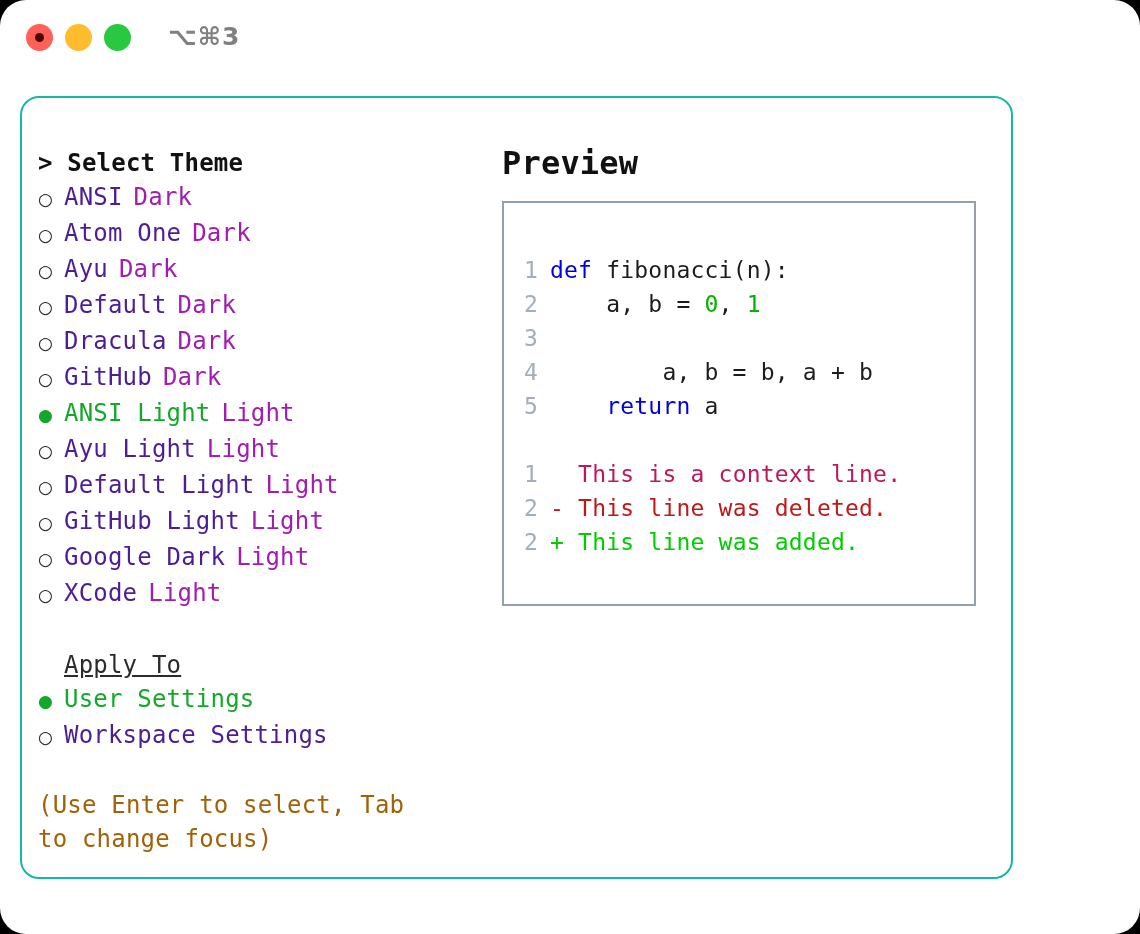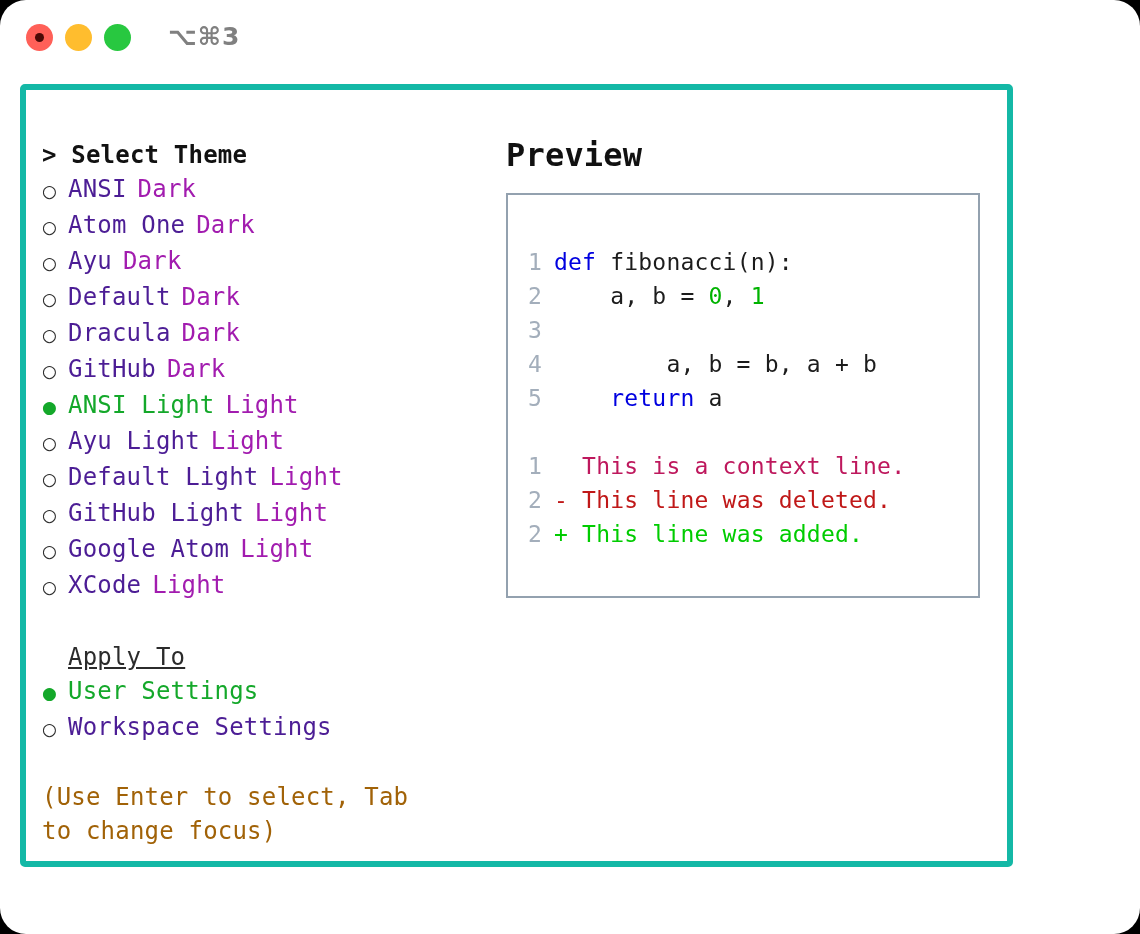--- a/index.html
+++ b/index.html
@@ -61,25 +61,25 @@
     font-size: 25px;
     font-weight: 700;
     color: #808080;
     letter-spacing: 1px;
   }
 
   
   .panel {
     position: absolute;
     left: 20px;
-    top: 84px;
+    top: 96px;
     width: 993px;
     height: 783px;
-    border: 6px solid #14b8a6;
-    border-radius: 5px;
+    border: 2px solid #14b8a6;
+    border-radius: 19px;
     box-sizing: border-box;
     background: #ffffff;
   }
 
   
   .left-col {
     position: absolute;
     left: 16px;
     top: 48px;
     width: 440px;
@@ -205,21 +205,21 @@
           <div class="opt"><span class="bullet">○</span><span class="label">ANSI</span><span class="tag">Dark</span></div>
           <div class="opt"><span class="bullet">○</span><span class="label">Atom One</span><span class="tag">Dark</span></div>
           <div class="opt"><span class="bullet">○</span><span class="label">Ayu</span><span class="tag">Dark</span></div>
           <div class="opt"><span class="bullet">○</span><span class="label">Default</span><span class="tag">Dark</span></div>
           <div class="opt"><span class="bullet">○</span><span class="label">Dracula</span><span class="tag">Dark</span></div>
           <div class="opt"><span class="bullet">○</span><span class="label">GitHub</span><span class="tag">Dark</span></div>
           <div class="opt sel"><span class="bullet">●</span><span class="label">ANSI Light</span><span class="tag">Light</span></div>
           <div class="opt"><span class="bullet">○</span><span class="label">Ayu Light</span><span class="tag">Light</span></div>
           <div class="opt"><span class="bullet">○</span><span class="label">Default Light</span><span class="tag">Light</span></div>
           <div class="opt"><span class="bullet">○</span><span class="label">GitHub Light</span><span class="tag">Light</span></div>
-          <div class="opt"><span class="bullet">○</span><span class="label">Google Atom</span><span class="tag">Light</span></div>
+          <div class="opt"><span class="bullet">○</span><span class="label">Google Dark</span><span class="tag">Light</span></div>
           <div class="opt"><span class="bullet">○</span><span class="label">XCode</span><span class="tag">Light</span></div>
         </div>
 
       <div class="apply-head">Apply To</div>
       <div id="apply-list">
           <div class="opt sel"><span class="bullet">●</span><span class="label">User Settings</span></div>
           <div class="opt"><span class="bullet">○</span><span class="label">Workspace Settings</span></div>
         </div>
 
       <div class="hint">(Use Enter to select, Tab to change focus)</div>

